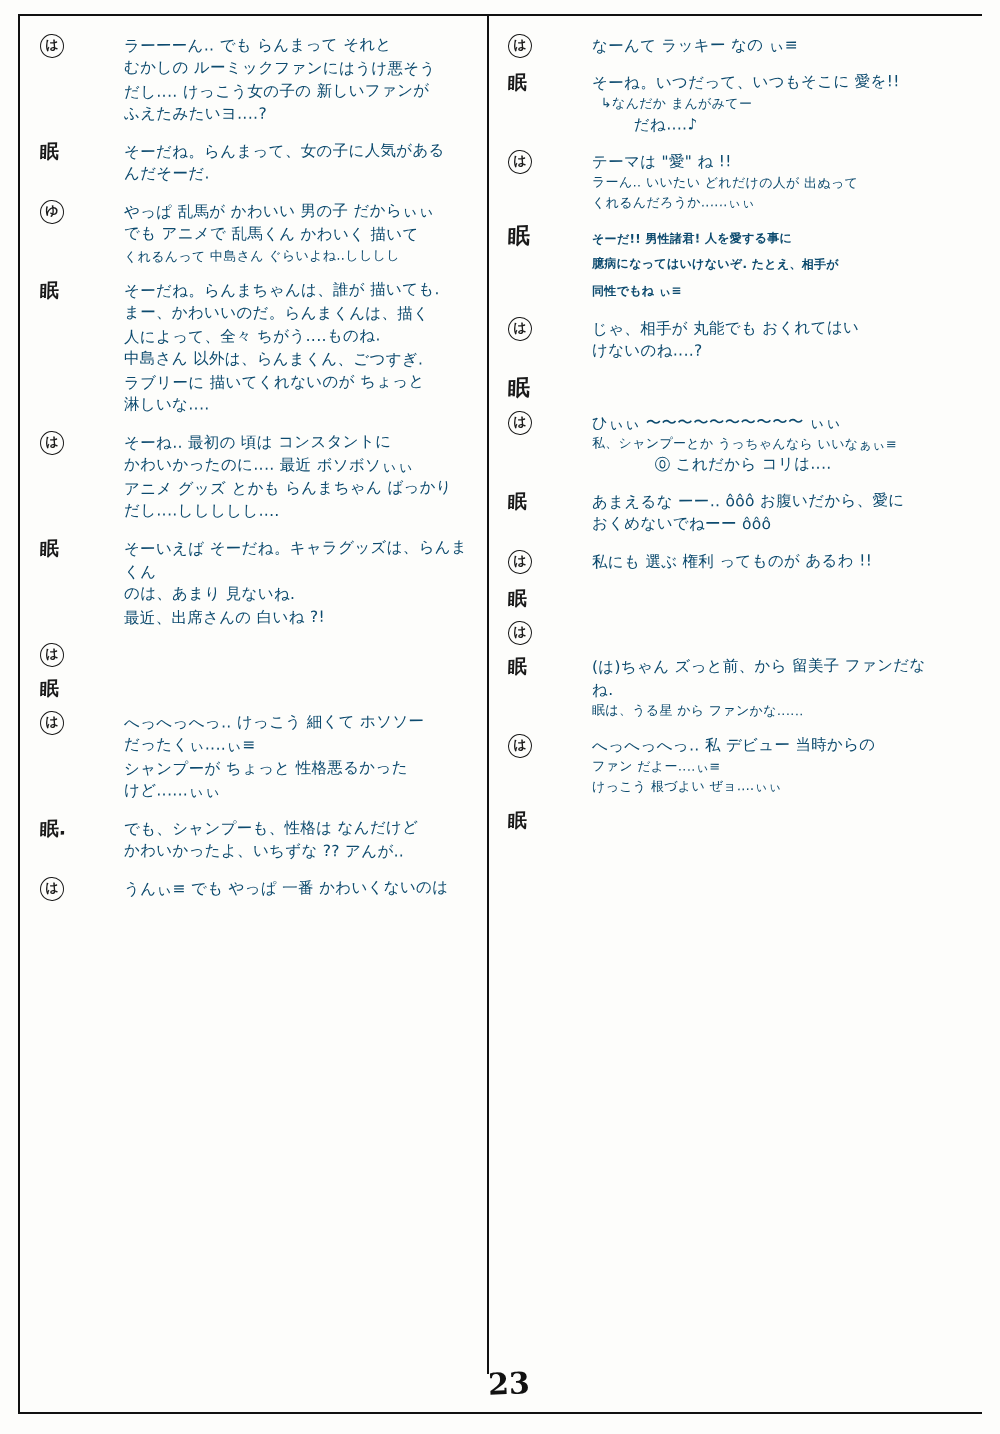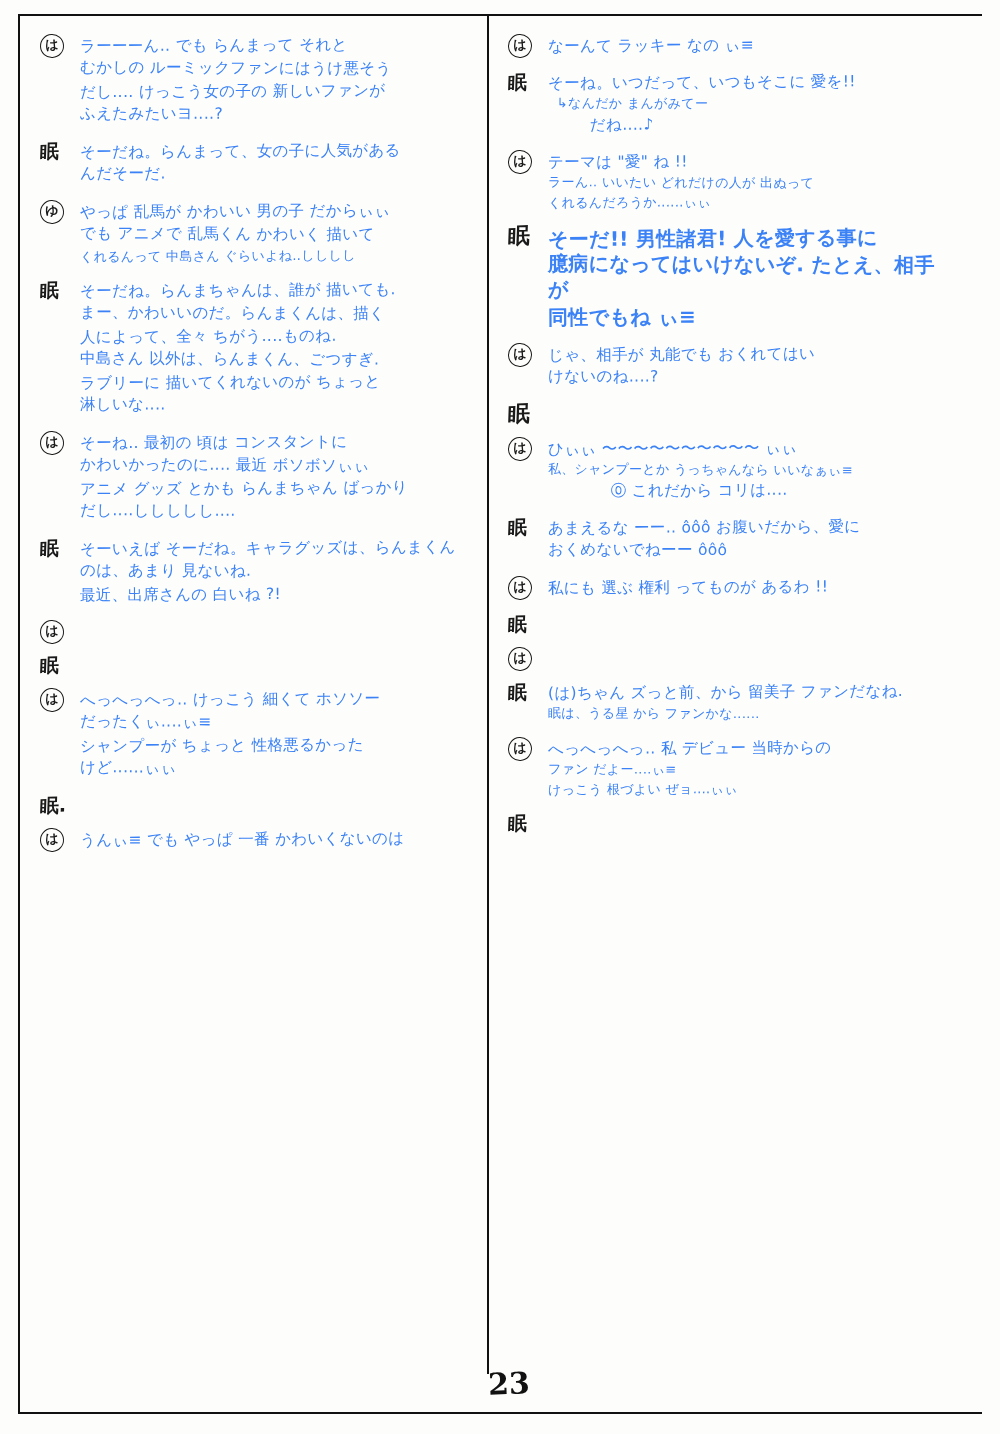--- a/index.html
+++ b/index.html
@@ -90,36 +90,36 @@
     transform: rotate(-3deg);
   }
   .speaker .plain {
     display: inline-block;
     font-size: 19px;
     line-height: 22px;
     transform: rotate(-2deg) skewX(-4deg);
     font-weight: 700;
   }
   .lines {
-    margin-left: 40px;
+    margin-left: 84px;
     font-size: 15.5px;
     line-height: 23px;
-    color: #3b82f6;
+    color: #0c4a6e;
     font-family: "DejaVu Sans", sans-serif;
     letter-spacing: 0.3px;
   }
   .lines div {
     white-space: pre-wrap;
   }
   
   .lines div:nth-child(odd) { transform: rotate(-0.35deg); }
   .lines div:nth-child(even) { transform: rotate(0.25deg); }
 
   .entry.emphasis .lines {
-    font-size: 20px;
+    font-size: 12px;
     line-height: 26px;
     font-weight: 700;
   }
   .entry.emphasis .speaker .plain {
     font-size: 22px;
   }
   .lines .small {
     font-size: 13px;
     line-height: 19px;
   }
@@ -206,20 +206,24 @@
         <div class="speaker circled"><span class="circle">は</span></div>
         <div class="lines">
           <div>へっへっへっ‥ けっこう 細くて ホソソー</div>
           <div>だったくぃ‥‥ぃ≡</div>
           <div>シャンプーが ちょっと 性格悪るかった</div>
           <div>けど‥‥‥ぃぃ</div>
         </div>
       </div>
       <div class="entry">
         <div class="speaker "><span class="plain">眠.</span></div>
+        <div class="lines">
+          <div>でも、シャンプーも、性格は なんだけど</div>
+          <div>かわいかったよ、いちずな ?? アんが‥</div>
+        </div>
       </div>
       <div class="entry">
         <div class="speaker circled"><span class="circle">は</span></div>
         <div class="lines">
           <div>うんぃ≡ でも やっぱ 一番 かわいくないのは</div>
         </div>
       </div>
     </div>
   <div class="col col-right">
       <div class="entry">

